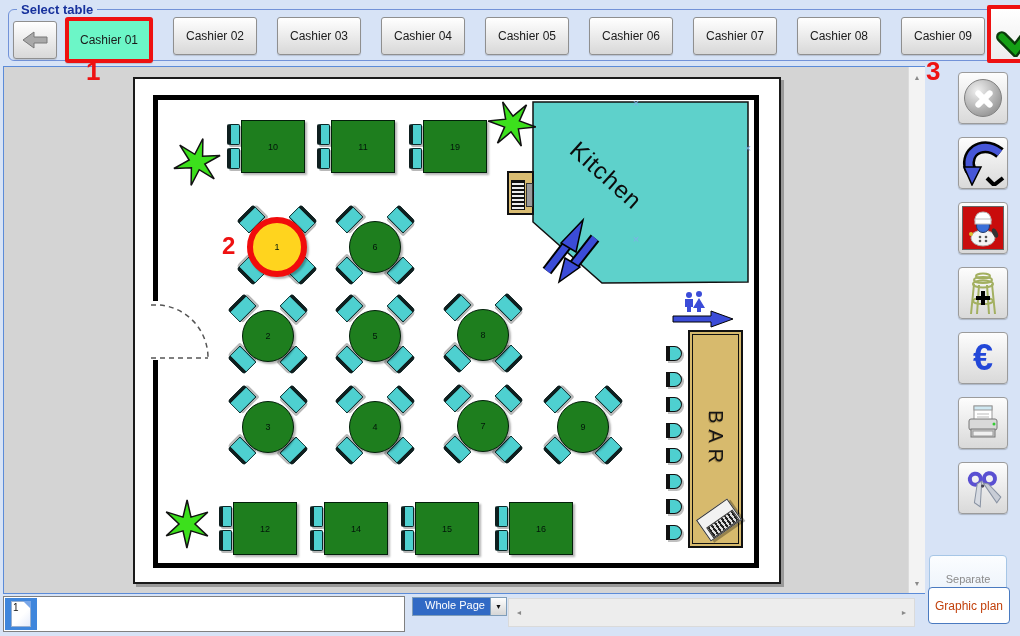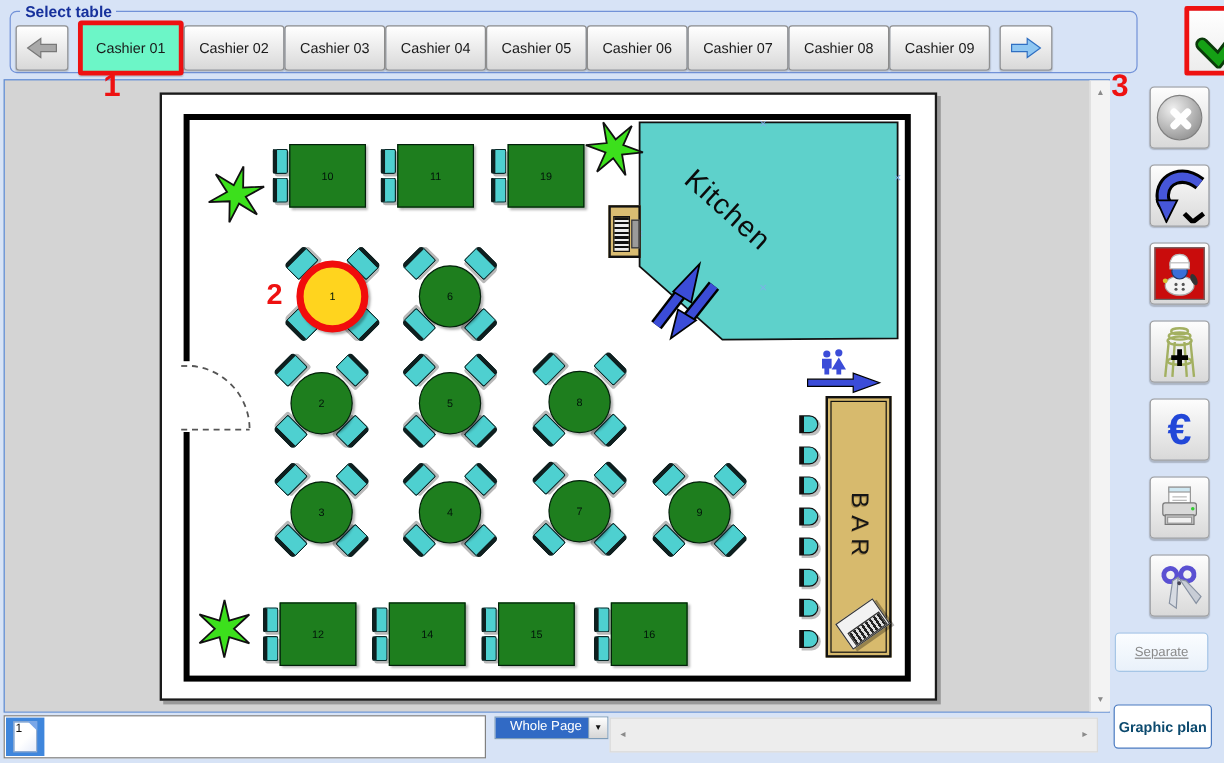--- a/index.html
+++ b/index.html
@@ -5,21 +5,21 @@
   * { box-sizing: border-box; margin: 0; padding: 0; }
   html,body { width:1020px; height:636px; }
   body { font-family: "Liberation Sans","DejaVu Sans",sans-serif; background:#d7e3f6; position:relative; overflow:hidden; }
   #app { position:absolute; inset:0; width:1020px; height:636px; }
 
   
   .toolbar { position:absolute; left:0; top:0; width:1020px; height:64px; background:#d7e3f6; z-index:10; }
   fieldset.select-table { position:absolute; left:8px; top:2px; width:940px; height:59px; border:1px solid #7292d8; border-radius:6px; background:transparent; }
   fieldset.select-table legend { font-size:13px; font-weight:bold; color:#17319c; padding:0 4px; margin-left:8px; }
   .cashier-row { display:flex; align-items:center; gap:8px; padding:1px 4px 0 4px; height:44px; }
-  .cashier-buttons { display:flex; gap:0; align-items:center; }
+  .cashier-buttons { display:flex; gap:20px; }
   .btn { border:1px solid #8f8f8f; border-radius:3px; background:linear-gradient(#ffffff,#d8d8d8); font-family:inherit; font-size:12px; color:#1a1a1a; cursor:pointer; box-shadow:0 1px 1px rgba(0,0,0,.15); }
   .cashier { width:84px; height:38px; }
   .cashier.selected { width:88px; height:46px; border:4px solid #ee1111; background:var(--mint,#6cf6c7); }
   .nav-btn { width:44px; height:38px; display:flex; align-items:center; justify-content:center; }
   .ok-btn { position:absolute; left:953px; top:5px; width:66px; height:58px; border:4px solid #ee1111; border-radius:2px; background:linear-gradient(#ffffff,#ededed); z-index:12; cursor:pointer;margin-left:34px; }
   .ok-btn svg { position:absolute; left:4px; top:4px; }
   .ok-label { position:absolute; right:3px; bottom:1px; font-style:italic; font-weight:bold; font-size:15px; color:#111; }
 
   .canvas-frame { position:absolute; left:3px; top:66px; width:922px; height:528px; border:1px solid #5b8bd8; background:#d4d4d4; z-index:0; }
   .vscroll { position:absolute; left:908px; top:67px; width:17px; height:526px; background:#f3f3f3; border-left:1px solid #dcdcdc; z-index:8; }
@@ -29,22 +29,22 @@
   .right-panel { position:absolute; left:925px; top:66px; width:95px; height:570px; background:#d7e3f6; z-index:9; }
   .side-col { position:absolute; left:33px; top:6px; display:flex; flex-direction:column; gap:13px; }
   .side-btn { width:50px; height:52px; border:1px solid #9b9b9b; border-radius:4px; background:linear-gradient(#fdfdfd,#d9d9d9); display:flex; align-items:center; justify-content:center; cursor:pointer; box-shadow:0 1px 1px rgba(0,0,0,.2); padding:0; }
   .chef-bg { width:42px; height:44px; background:#c90c0c; border:1px solid #666; display:flex; align-items:center; justify-content:center; }
   .close-ball { width:38px; height:38px; border-radius:50%; background:radial-gradient(circle at 35% 30%, #f0f0f0, #9a9a9a 75%); border:1px solid #808080; position:relative; }
   .close-ball i { position:absolute; left:8px; top:16px; width:22px; height:6px; background:#fff; border-radius:3px; }
   .close-ball .a { transform:rotate(45deg); } .close-ball .b { transform:rotate(-45deg); }
   .euro-glyph { font-size:36px; font-weight:bold; color:#2247d8; line-height:1; }
 
   .tab { position:absolute; display:flex; align-items:center; justify-content:center; border-radius:4px; cursor:pointer; z-index:10; }
-  .tab-separate { left:929px; top:527px; width:78px; height:33px; background:linear-gradient(#fbfdff,#e9f1fa); border:1px solid #a6c6e6; color:#8a8a8a; font-size:11px;text-decoration:underline; }
-  .tab-graphic { left:928px; top:587px; width:82px; height:37px; background:#fff; border:1px solid #4a7ac0; color:#0c4a6e; font-weight:bold; font-size:12px; }
+  .tab-separate { left:929px; top:555px; width:78px; height:48px; background:linear-gradient(#fbfdff,#e9f1fa); border:1px solid #a6c6e6; color:#8a8a8a; font-size:11px; }
+  .tab-graphic { left:928px; top:587px; width:82px; height:37px; background:#fff; border:1px solid #4a7ac0; color:#c2410c; font-weight:normal; font-size:12px; }
 
   .bottom-bar { position:absolute; left:0; top:594px; width:925px; height:42px; background:#d7e3f6; z-index:9; }
   .pagelist { position:absolute; left:3px; top:596px; width:402px; height:36px; background:#fff; border:1px solid #808080; z-index:10; }
   .page-tile { position:absolute; left:5px; top:598px; width:32px; height:32px; background:#3f86dc; display:flex; align-items:center; justify-content:center; z-index:11; cursor:pointer; }
   .page-ico { width:20px; height:26px; background:linear-gradient(135deg,#ffffff 55%,#e7edfb); border:1px solid #9ab0cf; position:relative; }
   .page-ico .fold { position:absolute; right:-1px; top:-1px; width:0; height:0; border-style:solid; border-width:0 8px 8px 0; border-color:transparent #7aa7e8 transparent transparent; }
   .page-ico .num { position:absolute; left:1px; top:0; font-size:10px; color:#111; }
   .viewmode { position:absolute; left:412px; top:597px; width:95px; height:19px; background:#fff; border:1px solid #7f9db9; display:flex; z-index:11; cursor:pointer; }
   .viewmode .val { flex:1; background:#316ac5; color:#fff; font-size:11px; padding:1px 12px; white-space:nowrap; overflow:hidden; }
   .viewmode .arr { width:16px; border-left:1px solid #7f9db9; background:linear-gradient(#fefefe,#d6d6d6); font-size:7px; display:flex; align-items:center; justify-content:center; color:#111; }

